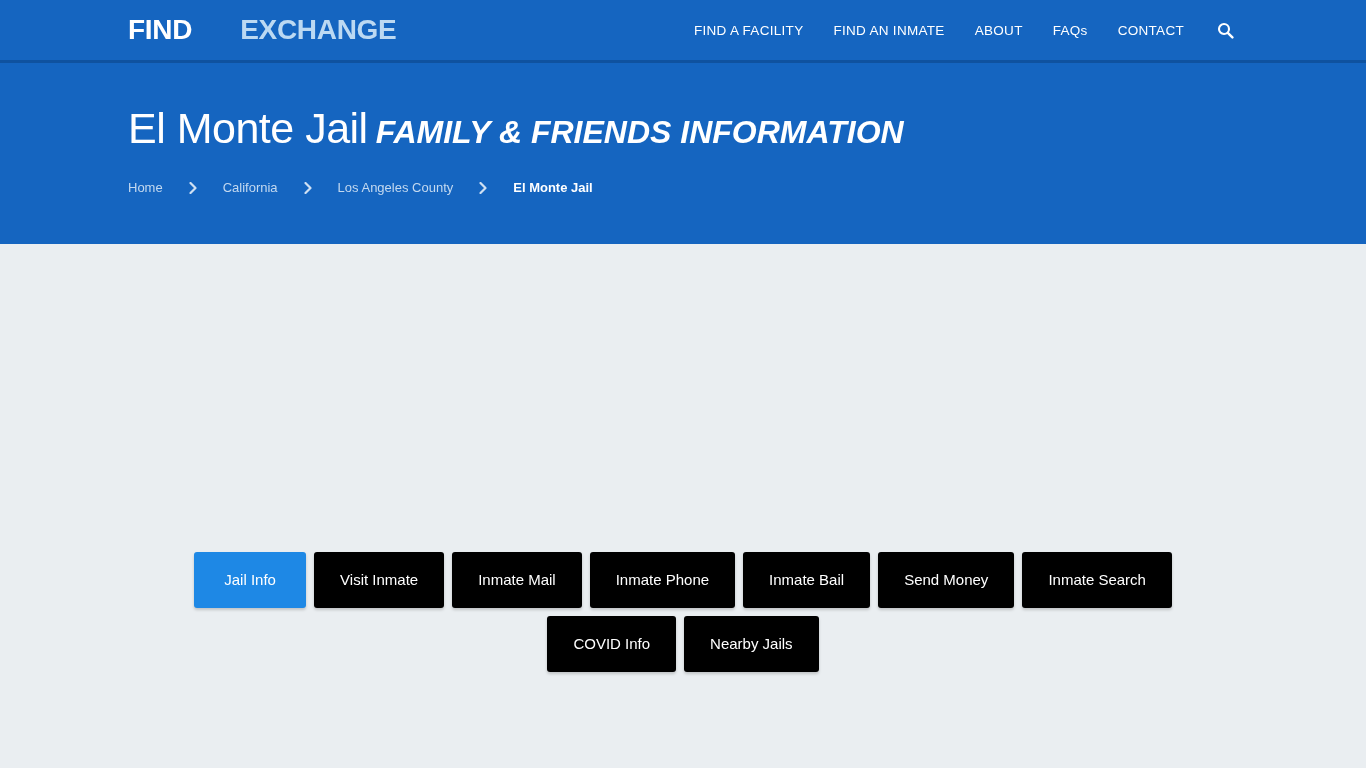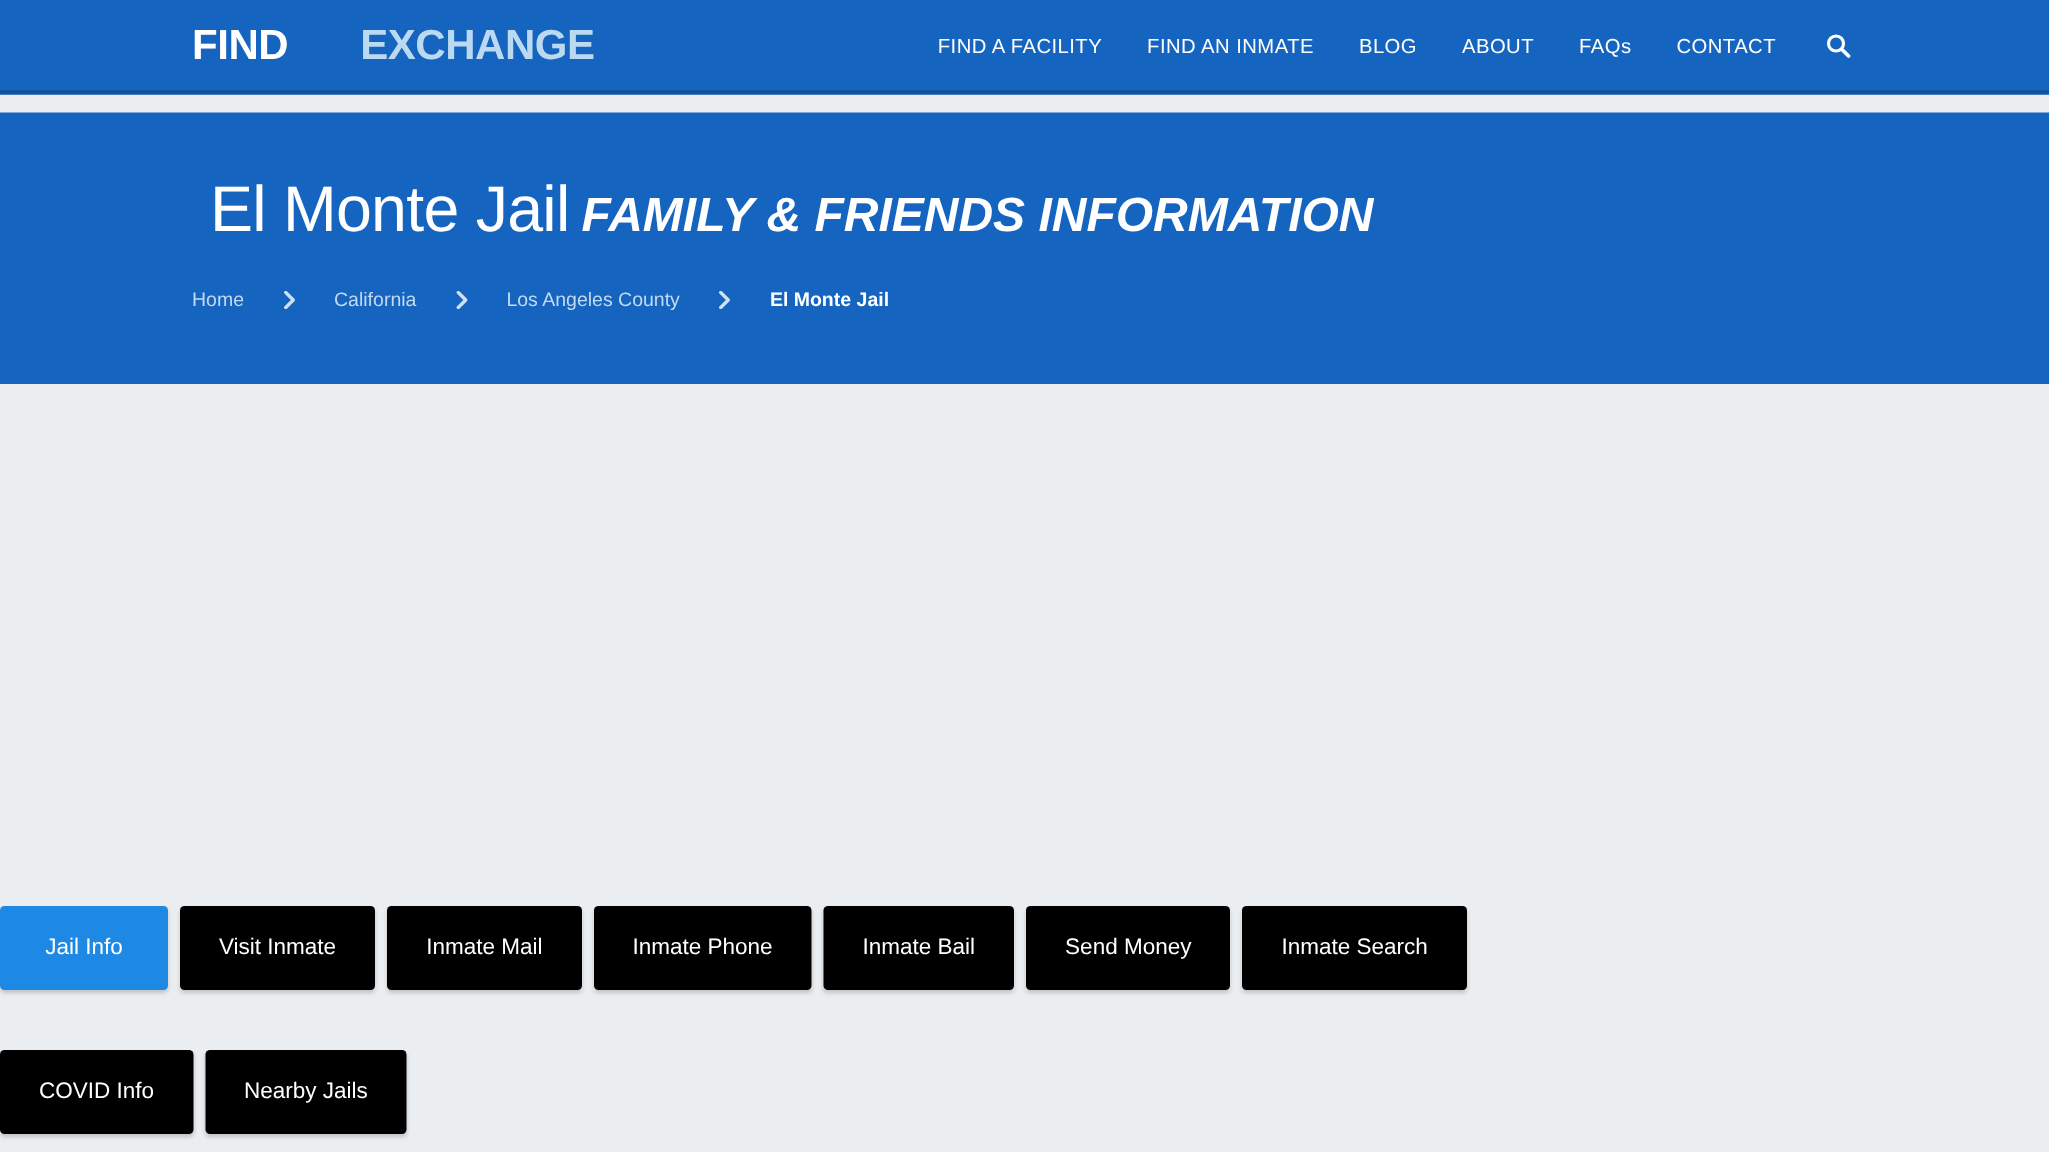--- a/index.html
+++ b/index.html
@@ -72,21 +72,21 @@
   .nav-search svg { display: block; }
 
   
   .hero {
     background: #1565c0;
     height: 181px;
     padding: 0 128px;
     position: relative;
   }
   .hero-title {
-    margin: 12px;
+    margin: 0;
     padding-top: 43px;
     color: #ffffff;
     line-height: 1.05;
     white-space: nowrap;
   }
   .hero-title .title-main {
     font-size: 43px;
     font-weight: normal;
     letter-spacing: -0.5px;
   }
@@ -133,24 +133,23 @@
     height: 296px;
     width: 100%;
   }
 
   
   .btn-rows {
     padding-top: 12px;
   }
   .btn-row {
     display: flex;
-    justify-content: flex-start;
+    justify-content: center;
     gap: 8px;
     margin-bottom: 8px;
-    margin-top: 40px;
   }
   .navbtn {
     background: #000000;
     color: #ffffff;
     font-size: 15px;
     border: none;
     border-radius: 3px;
     height: 56px;
     padding: 0 26px;
     min-width: 112px;
@@ -171,21 +170,20 @@
 <header class="navbar">
   <div class="nav-inner">
 
     <div class="logo">
       <span class="logo-jail">FIND</span><span class="logo-exchange">EXCHANGE</span>
     </div>
 
     <nav class="nav-menu">
       <a class="nav-link">FIND A FACILITY</a>
       <a class="nav-link">FIND AN INMATE</a>
-      <a class="nav-link">BLOG</a>
       <a class="nav-link">ABOUT</a>
       <a class="nav-link">FAQs</a>
       <a class="nav-link">CONTACT</a>
 
       <span class="nav-search">
         <svg width="17" height="17" viewBox="0 0 17 17">
           <circle cx="7" cy="7" r="5" fill="none" stroke="#ffffff" stroke-width="2.1"></circle>
           <line x1="10.8" y1="10.8" x2="15.4" y2="15.4" stroke="#ffffff" stroke-width="2.4" stroke-linecap="round"></line>
         </svg>
       </span>

